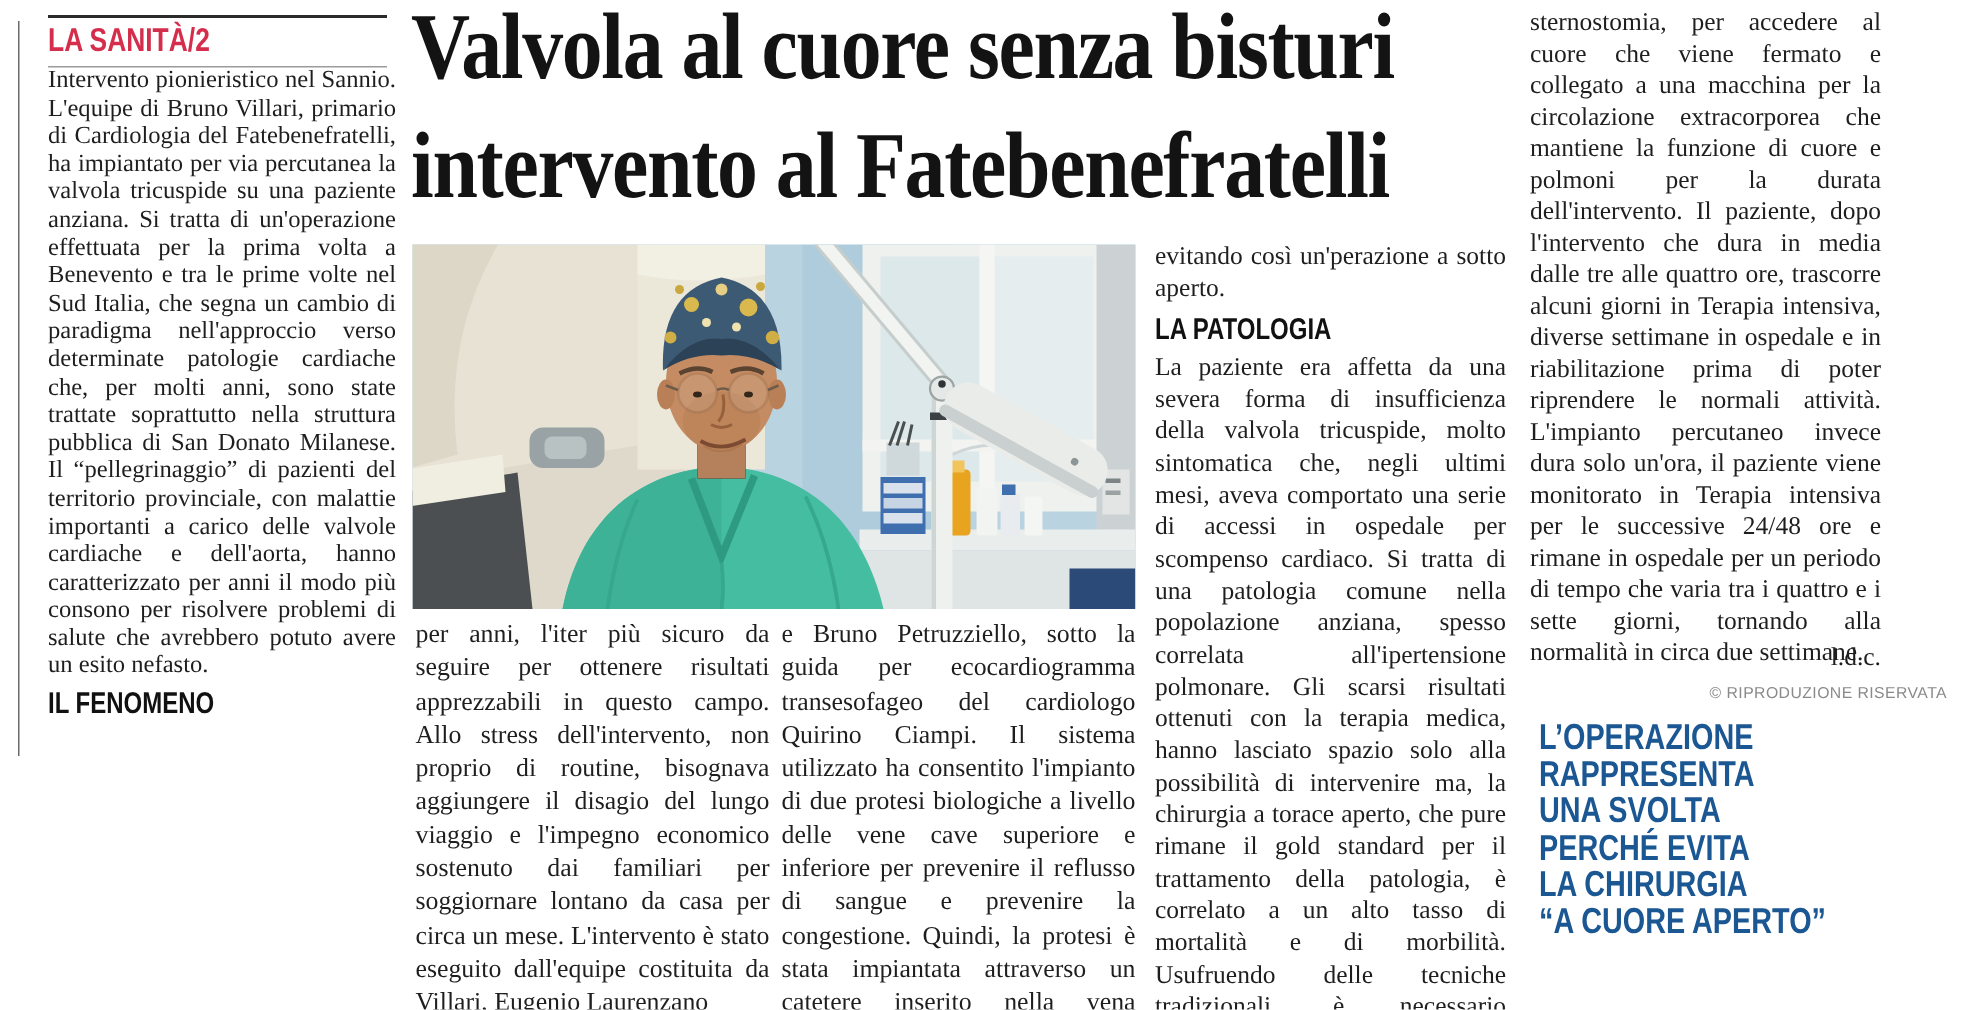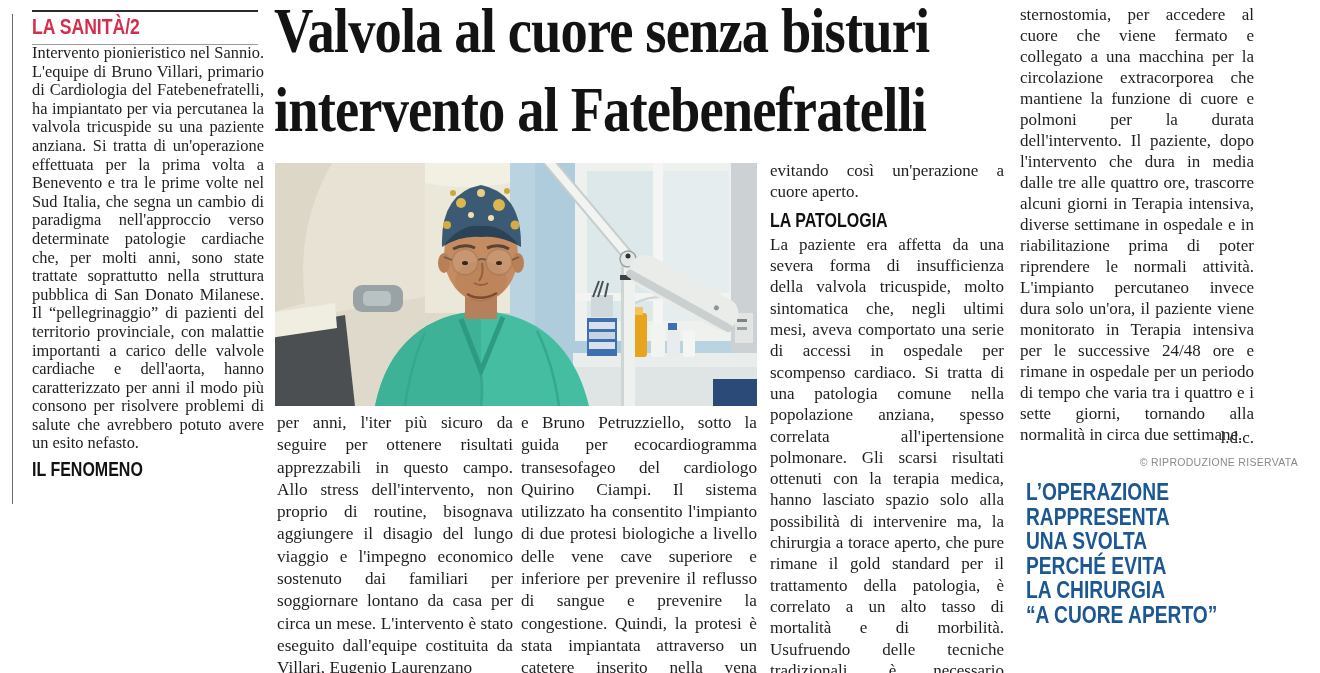--- a/index.html
+++ b/index.html
@@ -180,21 +180,21 @@
 </div>
 
 <div class="abs bodycol col2">
   <div>per anni, l'iter più sicuro da seguire per ottenere risultati apprezzabili in questo campo. Allo stress dell'intervento, non proprio di routine, bisognava aggiungere il disagio del lungo viaggio e l'impegno economico sostenuto dai familiari per soggiornare lontano da casa per circa un mese. L'intervento è stato eseguito dall'equipe costituita da Villari, Eugenio Laurenzano</div>
 </div>
 <div class="abs bodycol col3">
   <div>e Bruno Petruzziello, sotto la guida per ecocardiogramma transesofageo del cardiologo Quirino Ciampi. Il sistema utilizzato ha consentito l'impianto di due protesi biologiche a livello delle vene cave superiore e inferiore per prevenire il reflusso di sangue e prevenire la congestione. Quindi, la protesi è stata impiantata attraverso un catetere inserito nella vena femorale,</div>
 </div>
 
 <div class="abs bodycol col4">
-  <div>evitando così un'perazione a cuore aperto.</div>
+  <div>evitando così un'perazione a sotto aperto.</div>
   <div class="subhead">LA PATOLOGIA</div>
   <div>La paziente era affetta da una severa forma di insufficienza della valvola tricuspide, molto sintomatica che, negli ultimi mesi, aveva comportato una serie di accessi in ospedale per scompenso cardiaco. Si tratta di una patologia comune nella popolazione anziana, spesso correlata all'ipertensione polmonare. Gli scarsi risultati ottenuti con la terapia medica, hanno lasciato spazio solo alla possibilità di intervenire ma, la chirurgia a torace aperto, che pure rimane il gold standard per il trattamento della patologia, è correlato a un alto tasso di mortalità e di morbilità. Usufruendo delle tecniche tradizionali, è necessario effettuare un'incisione nella gabbia toracica, che si chiama</div>
 </div>
 
 <div class="abs bodycol col5">
   <div>sternostomia, per accedere al cuore che viene fermato e collegato a una macchina per la circolazione extracorporea che mantiene la funzione di cuore e polmoni per la durata dell'intervento. Il paziente, dopo l'intervento che dura in media dalle tre alle quattro ore, trascorre alcuni giorni in Terapia intensiva, diverse settimane in ospedale e in riabilitazione prima di poter riprendere le normali attività. L'impianto percutaneo invece dura solo un'ora, il paziente viene monitorato in Terapia intensiva per le successive 24/48 ore e rimane in ospedale per un periodo di tempo che varia tra i quattro e i sette giorni, tornando alla normalità in circa due settimane.</div>
 </div>
 
 <div class="abs byline">l.d.c.</div>
 <div class="abs copyright">© RIPRODUZIONE RISERVATA</div>

